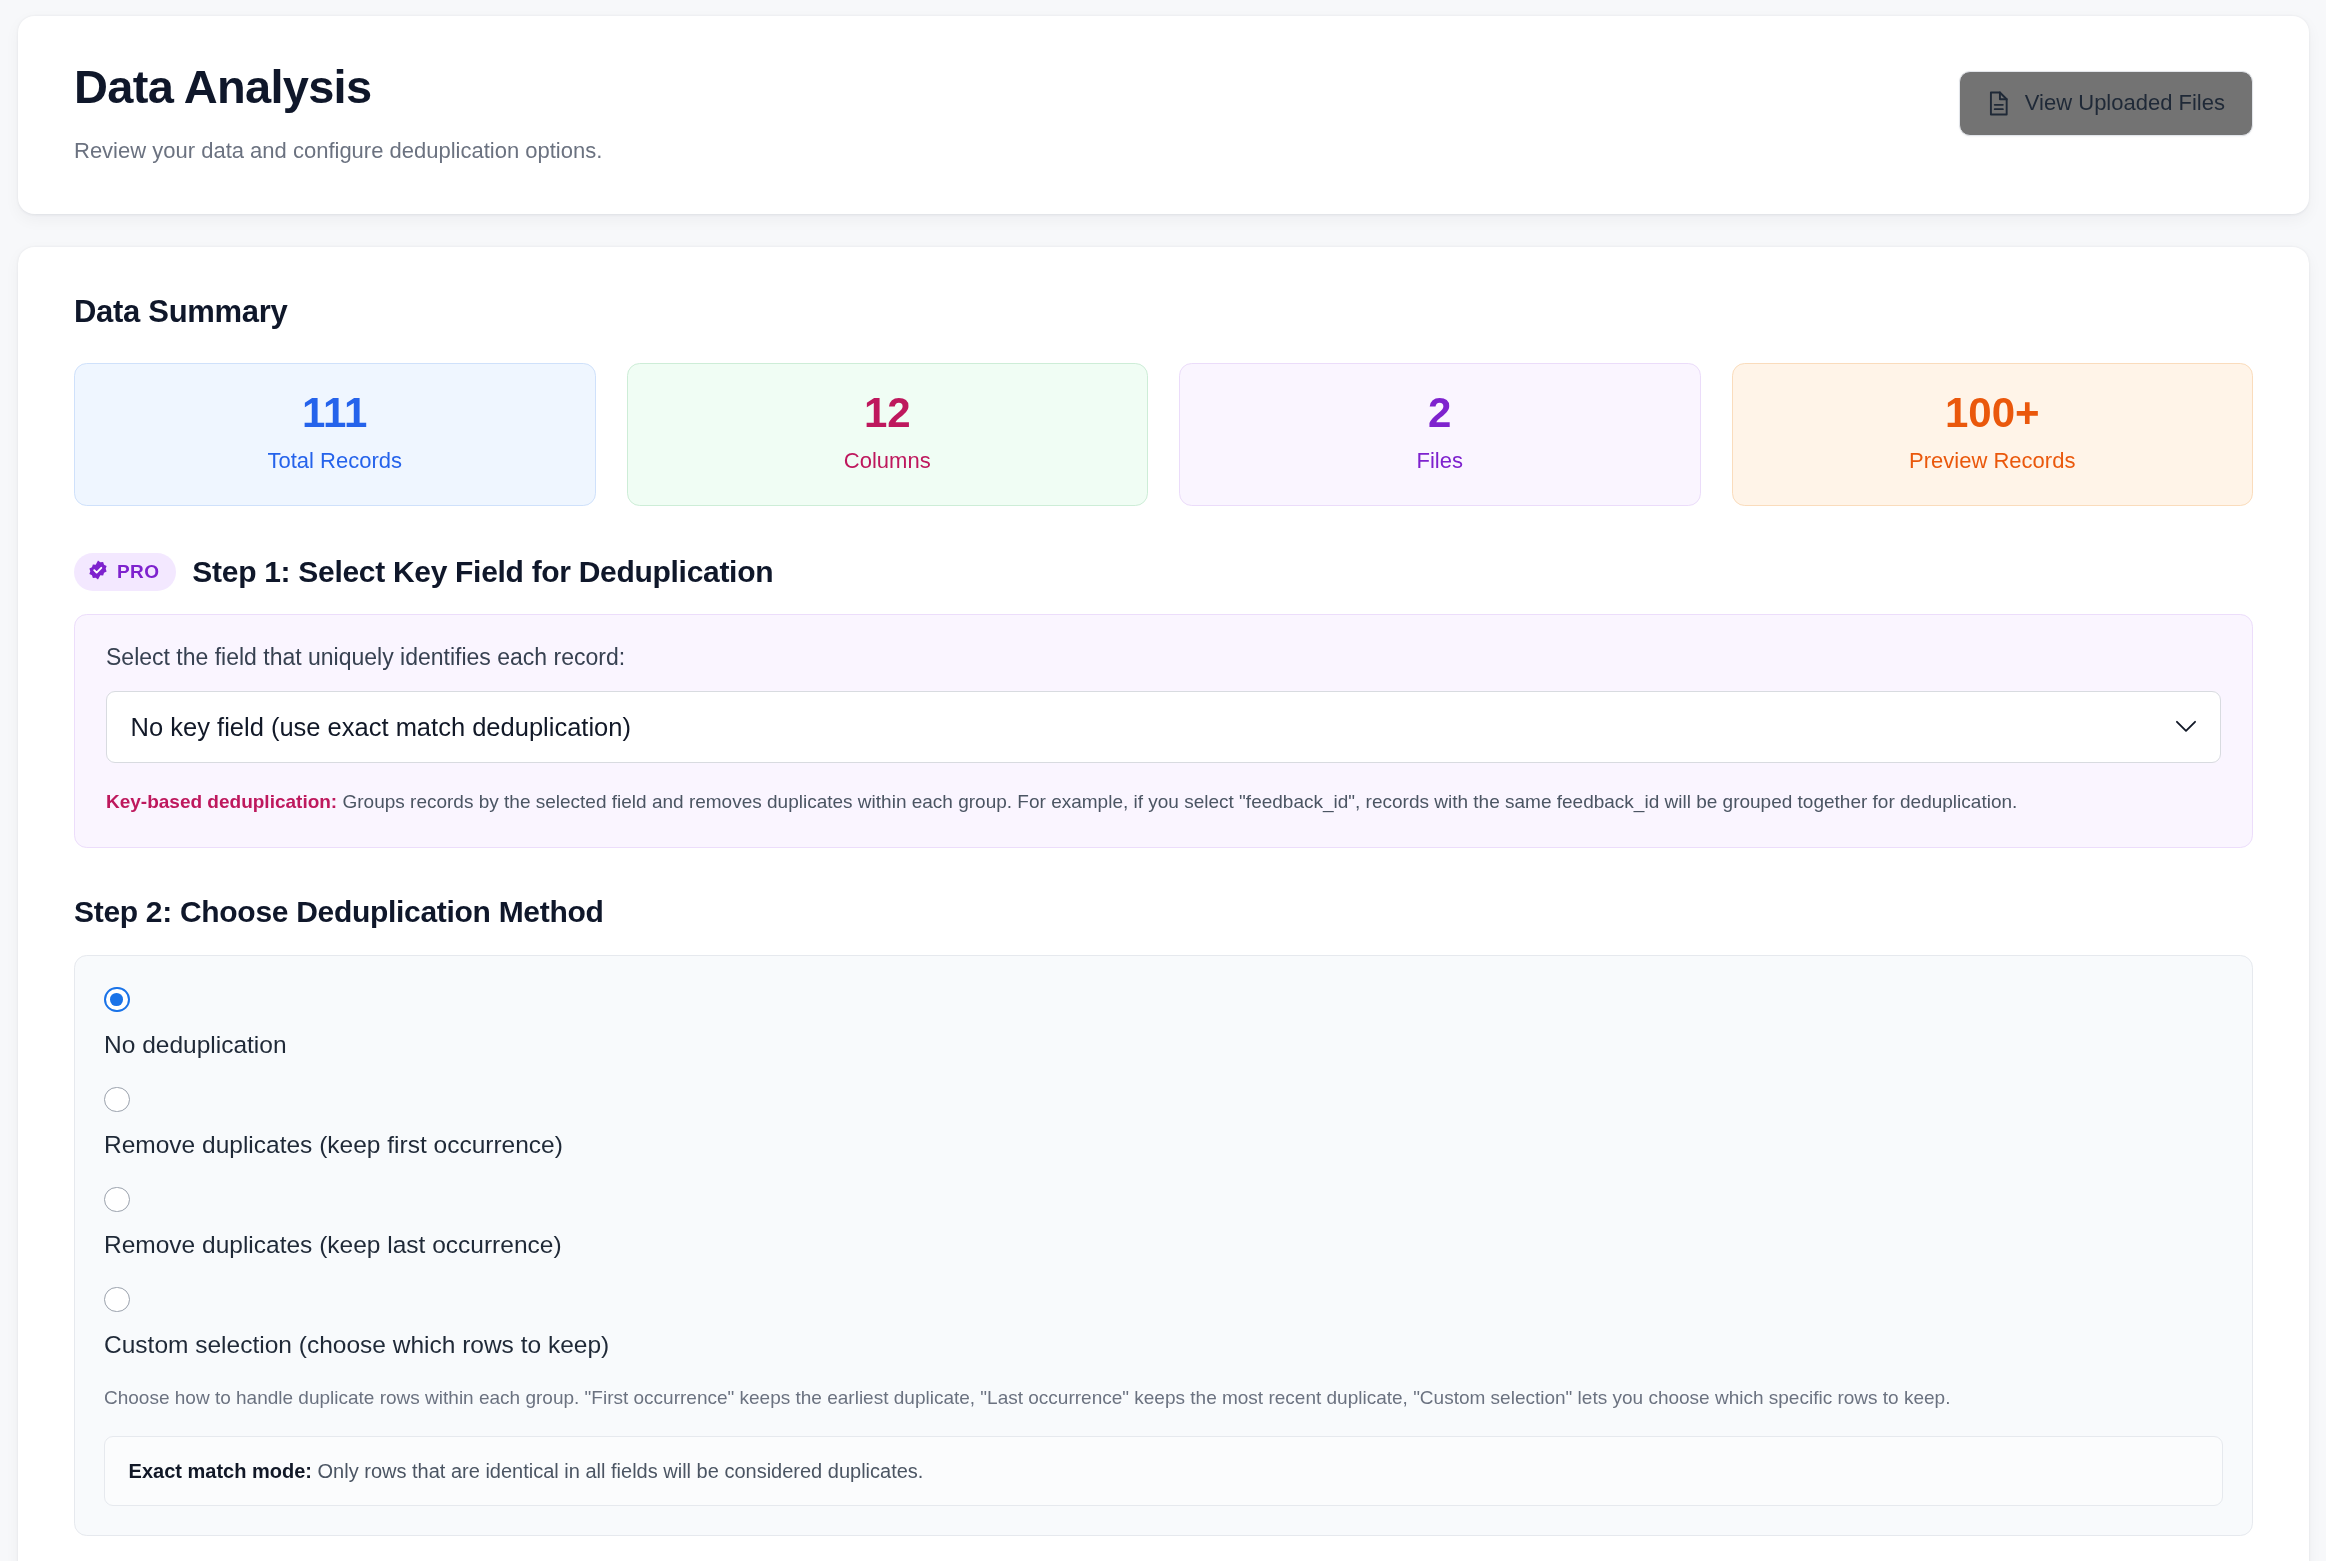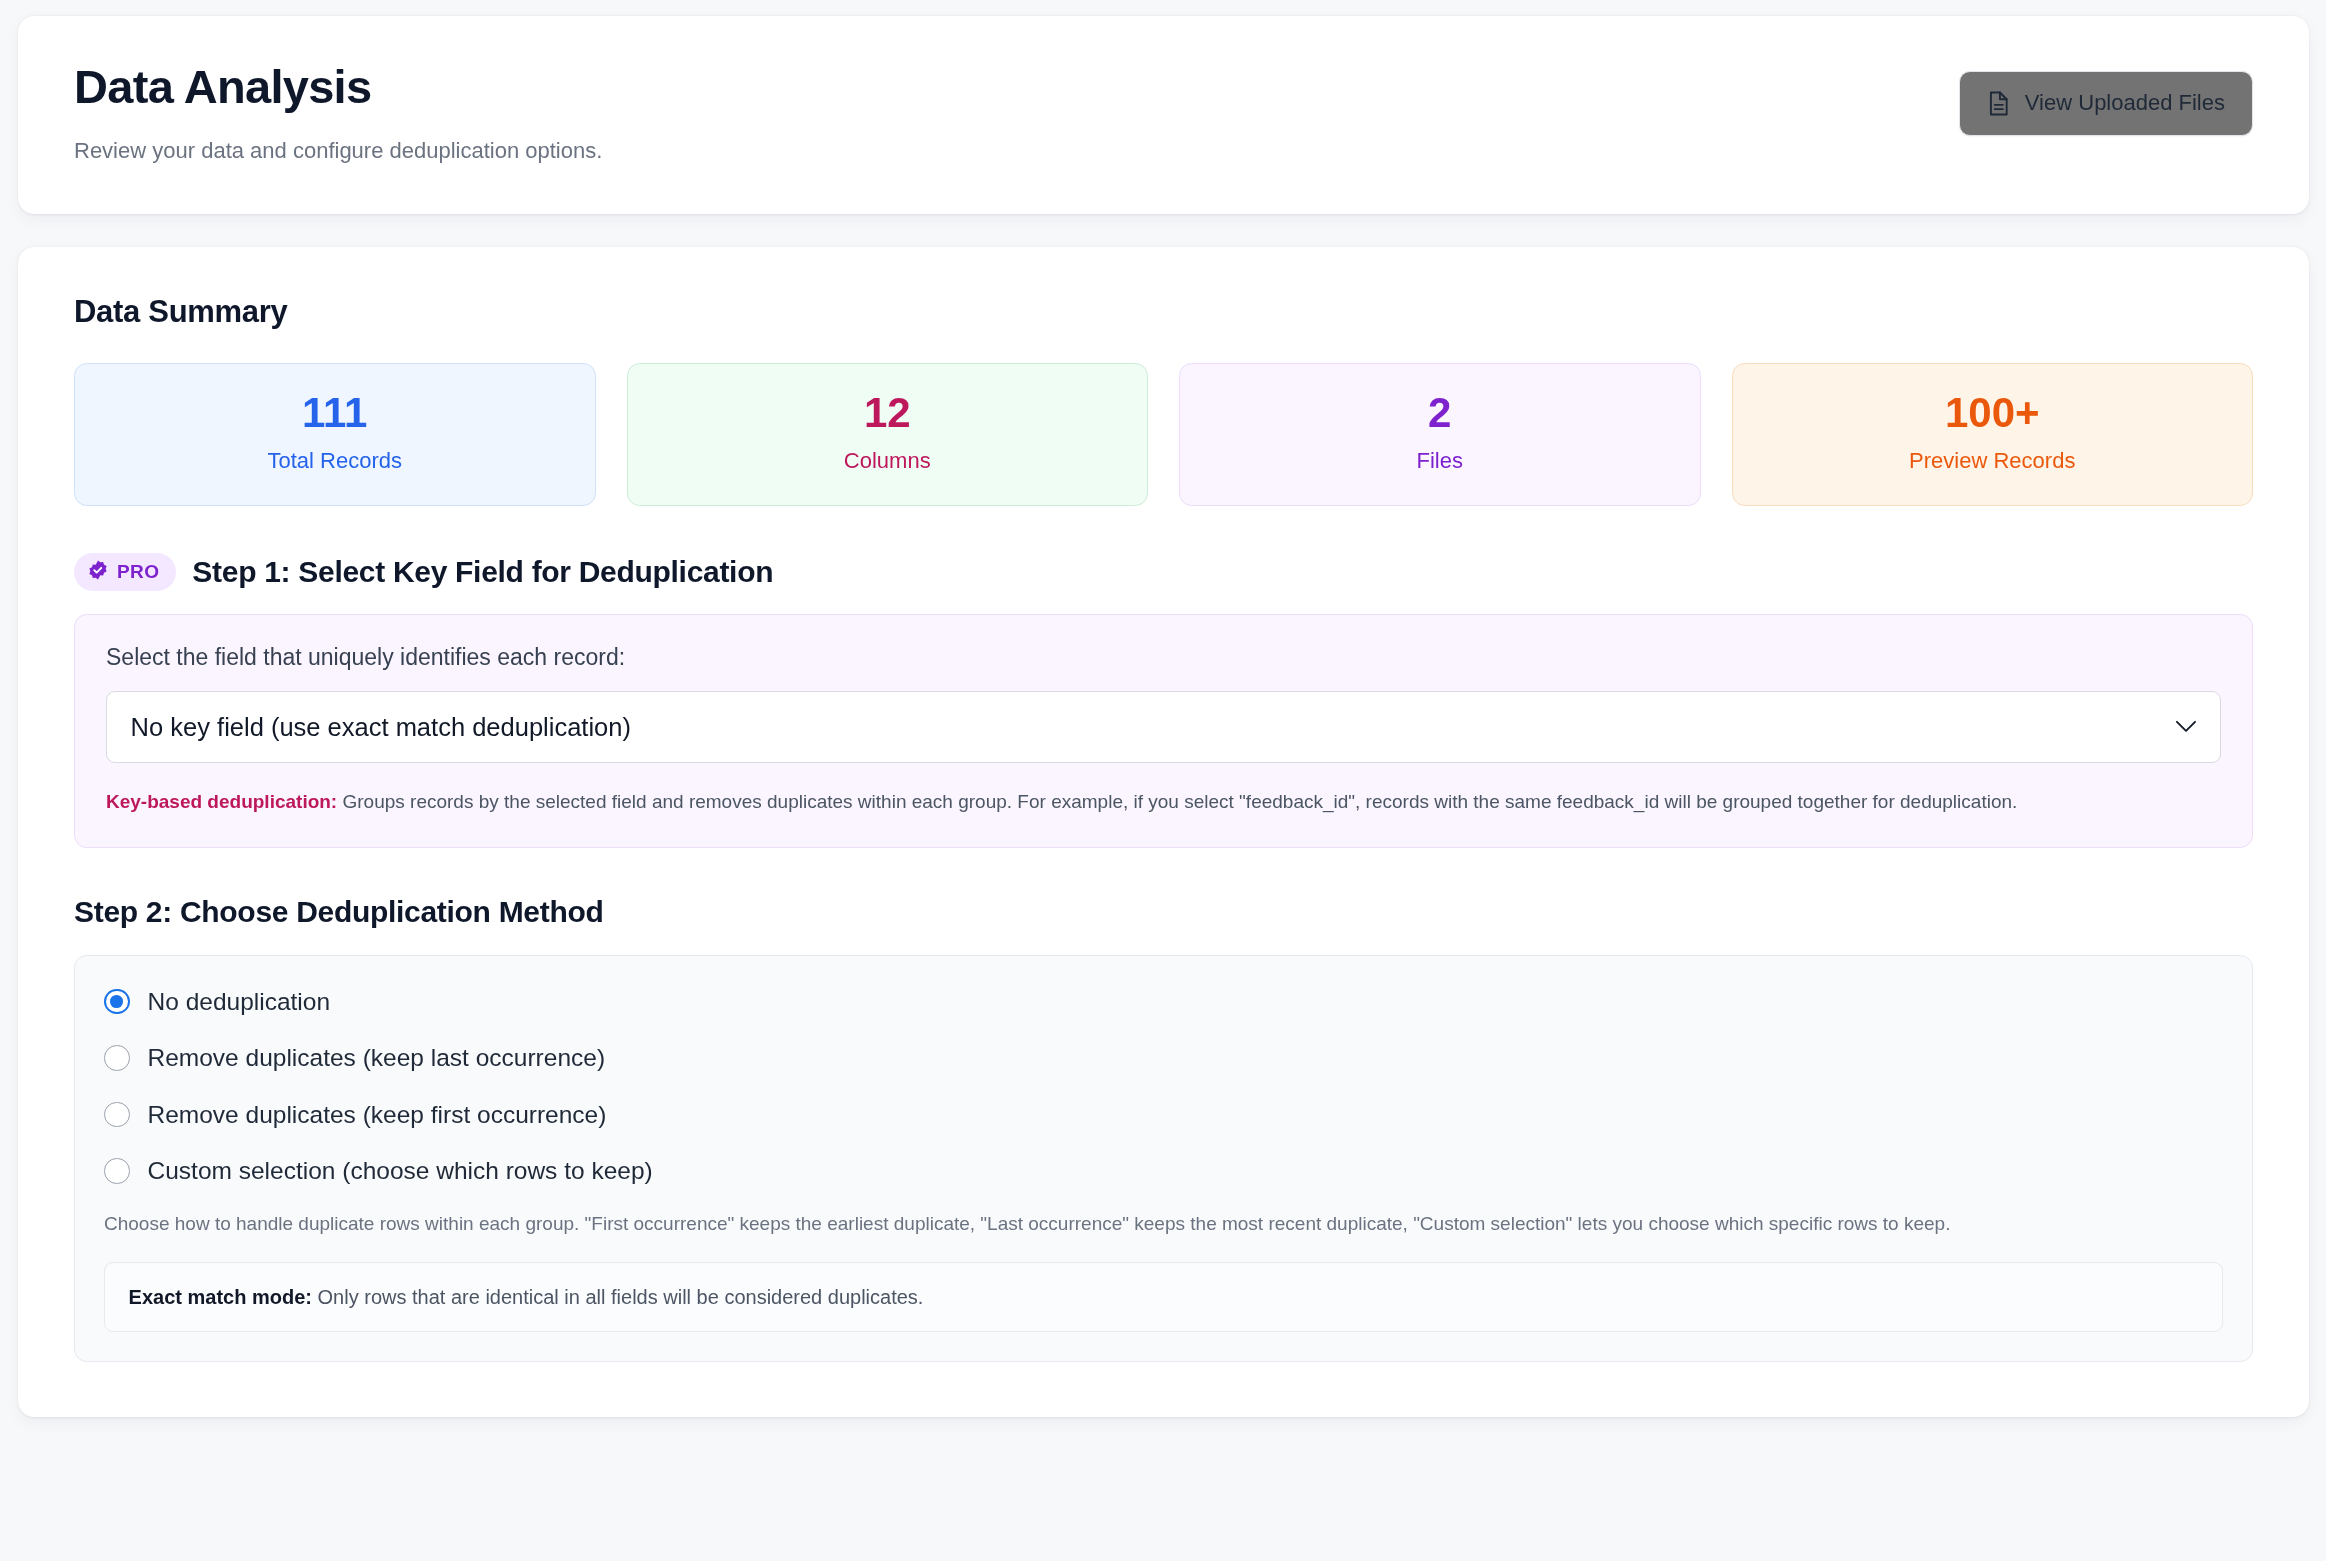--- a/index.html
+++ b/index.html
@@ -194,24 +194,25 @@
     margin-bottom: 25.5px;
   }
   .method-panel {
     background: #f8fafc;
     border: 0.9px solid #e6e9ee;
     border-radius: 12.7px;
     padding: 31px 29px 29px 29px;
   }
   .radio-row {
     display: flex;
-    align-items: center;
+    align-items: flex-start;
     gap: 18px;
     margin-bottom: 27px;
     cursor: pointer;
+    flex-direction: column;
   }
   .radio-row:last-of-type { margin-bottom: 23.6px; }
   .radio-dot {
     width: 25.5px;
     height: 25.5px;
     border-radius: 50%;
     border: 1.8px solid #9aa1ac;
     background: #ffffff;
     flex: none;
     position: relative;
@@ -329,25 +330,25 @@
 
     <h3 class="step2-heading">Step 2: Choose Deduplication Method</h3>
 
     <div class="method-panel">
       <label class="radio-row">
         <span class="radio-dot checked"></span>
         <span class="radio-label">No deduplication</span>
       </label>
       <label class="radio-row">
         <span class="radio-dot"></span>
-        <span class="radio-label">Remove duplicates (keep last occurrence)</span>
+        <span class="radio-label">Remove duplicates (keep first occurrence)</span>
       </label>
       <label class="radio-row">
         <span class="radio-dot"></span>
-        <span class="radio-label">Remove duplicates (keep first occurrence)</span>
+        <span class="radio-label">Remove duplicates (keep last occurrence)</span>
       </label>
       <label class="radio-row">
         <span class="radio-dot"></span>
         <span class="radio-label">Custom selection (choose which rows to keep)</span>
       </label>
 
       <div class="method-help">Choose how to handle duplicate rows within each group. "First occurrence" keeps the earliest duplicate, "Last occurrence" keeps the most recent duplicate, "Custom selection" lets you choose which specific rows to keep.</div>
 
       <div class="exact-box">
         <b>Exact match mode:</b><span> Only rows that are identical in all fields will be considered duplicates.</span>

